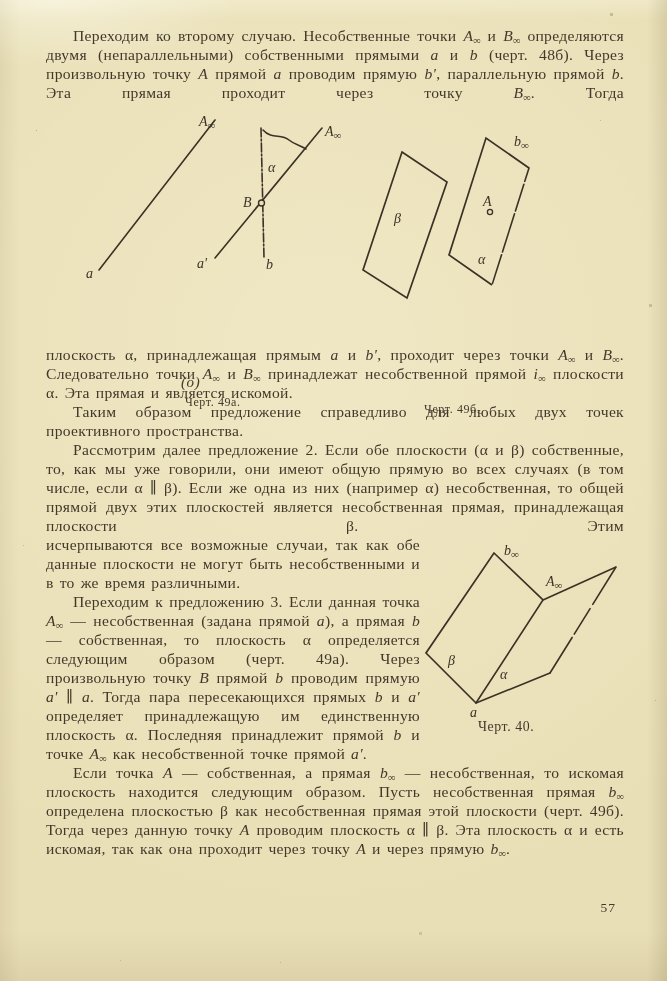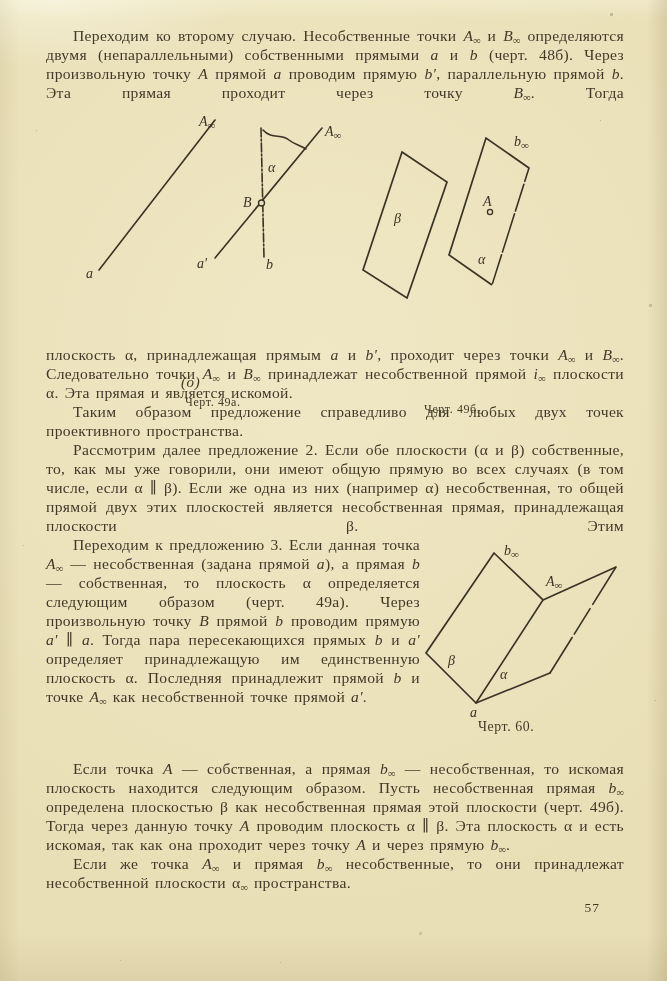--- a/index.html
+++ b/index.html
@@ -44,21 +44,21 @@
   .ol{stroke:#3a3226;stroke-width:1.7;fill:none;stroke-linejoin:miter;}
   text.svglab{font-family:"Liberation Serif","DejaVu Serif",serif;font-style:italic;font-size:14px;fill:#3a3226;}
   
   .wrapsec::after{content:"";display:block;clear:both;}
   .fig50{
     float:right;width:198px;height:224px;margin:0 0 0 6px;position:relative;
   }
   .fig50 svg{position:absolute;left:-6px;top:6px;}
   .cap50{position:absolute;left:52px;top:184px;font-size:13.8px;letter-spacing:0.6px;white-space:nowrap;}
   .pagenum{
-    position:absolute;right:67px;top:900px;
+    position:absolute;right:51px;top:900px;
     font-size:13.5px;letter-spacing:1px;
   }
   .specks{position:absolute;left:0;top:0;width:1px;height:1px;background:transparent;
     box-shadow:
       611px 14px 0 1px rgba(80,66,40,0.25),
       36px 130px 0 0 rgba(80,66,40,0.30),
       650px 305px 0 1px rgba(80,66,40,0.22),
       590px 470px 0 0 rgba(80,66,40,0.30),
       23px 545px 0 0 rgba(80,66,40,0.25),
       420px 933px 0 1px rgba(80,66,40,0.18),
@@ -119,22 +119,22 @@
         <polygon class="ol" points="74,12 123,59 56,162 6,112"></polygon>
         <polyline class="ol" points="123,59 196,26"></polyline>
         <line class="ln" x1="196" y1="26" x2="130" y2="132" stroke-dasharray="44 5 30 4 50"></line>
         <line class="ln" x1="130" y1="132" x2="56" y2="162"></line>
         <text class="svglab" x="84" y="14"><tspan>b</tspan><tspan dy="3" font-size="11" font-style="normal">∞</tspan></text>
         <text class="svglab" x="126" y="45"><tspan>A</tspan><tspan dy="3" font-size="11" font-style="normal">∞</tspan></text>
         <text class="svglab" x="28" y="124">β</text>
         <text class="svglab" x="80" y="138" font-size="12.5">α</text>
         <text class="svglab" x="50" y="176">a</text>
       </svg>
-      <figcaption class="cap50">Черт. 60.</figcaption>
+      <figcaption class="cap50">Черт. 40.</figcaption>
     </figure>
+    <p class="para"><span class="rich">исчерпываются все возможные случаи, так как обе данные плоскости не могут быть несобственными и в то же время различными.</span></p>
     <p class="para indent"><span class="rich">Переходим к предложению 3. Если данная точка <i>A</i><sub class="inf">∞</sub> — несобственная (задана прямой <i>a</i>), а прямая <i>b</i> — собственная, то плоскость α определяется следующим образом (черт. 49а). Через произвольную точку <i>B</i> прямой <i>b</i> проводим прямую <i>a'</i> ∥ <i>a</i>. Тогда пара пересекающихся прямых <i>b</i> и <i>a'</i> определяет принадлежащую им единственную плоскость α. Последняя принадлежит прямой <i>b</i> и точке <i>A</i><sub class="inf">∞</sub> как несобственной точке прямой <i>a'</i>.</span></p>
   </div>
 
   <p class="para indent"><span class="rich">Если точка <i>A</i> — собственная, а прямая <i>b</i><sub class="inf">∞</sub> — несобственная, то искомая плоскость находится следующим образом. Пусть несобственная прямая <i>b</i><sub class="inf">∞</sub> определена плоскостью β как несобственная прямая этой плоскости (черт. 49б). Тогда через данную точку <i>A</i> проводим плоскость α ∥ β. Эта плоскость α и есть искомая, так как она проходит через точку <i>A</i> и через прямую <i>b</i><sub class="inf">∞</sub>.</span></p>
-  <p class="para indent"><span class="rich">Если же точка <i>A</i><sub class="inf">∞</sub> и прямая <i>b</i><sub class="inf">∞</sub> несобственные, то они принадлежат несобственной плоскости α<sub class="inf">∞</sub> пространства.</span></p>
 
   <div class="pagenum">57</div>
 </div>
 
 </body></html>

